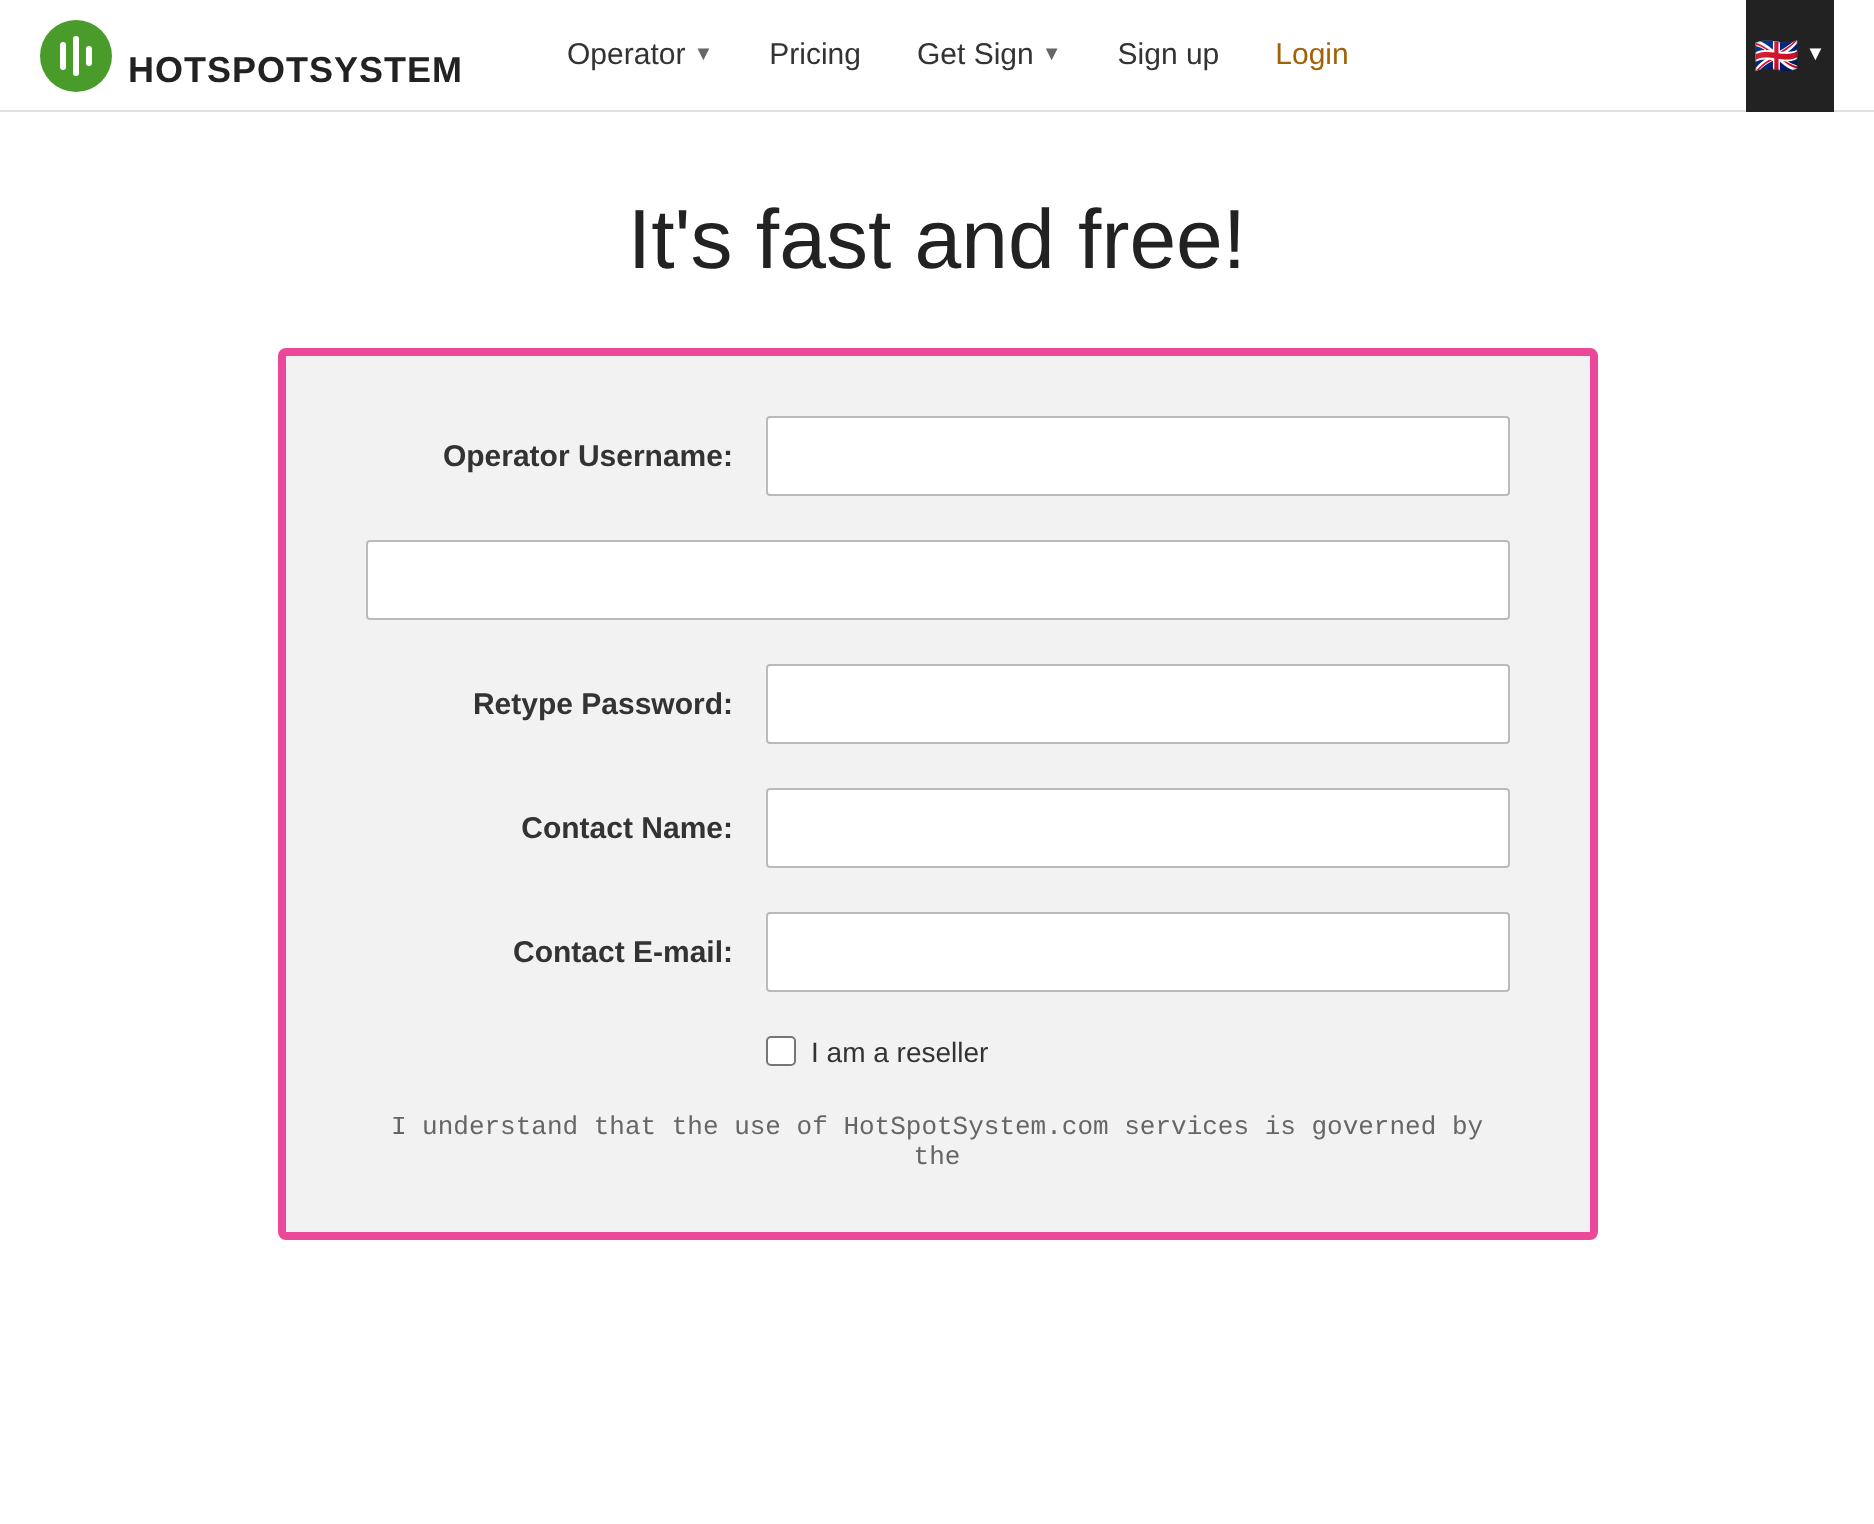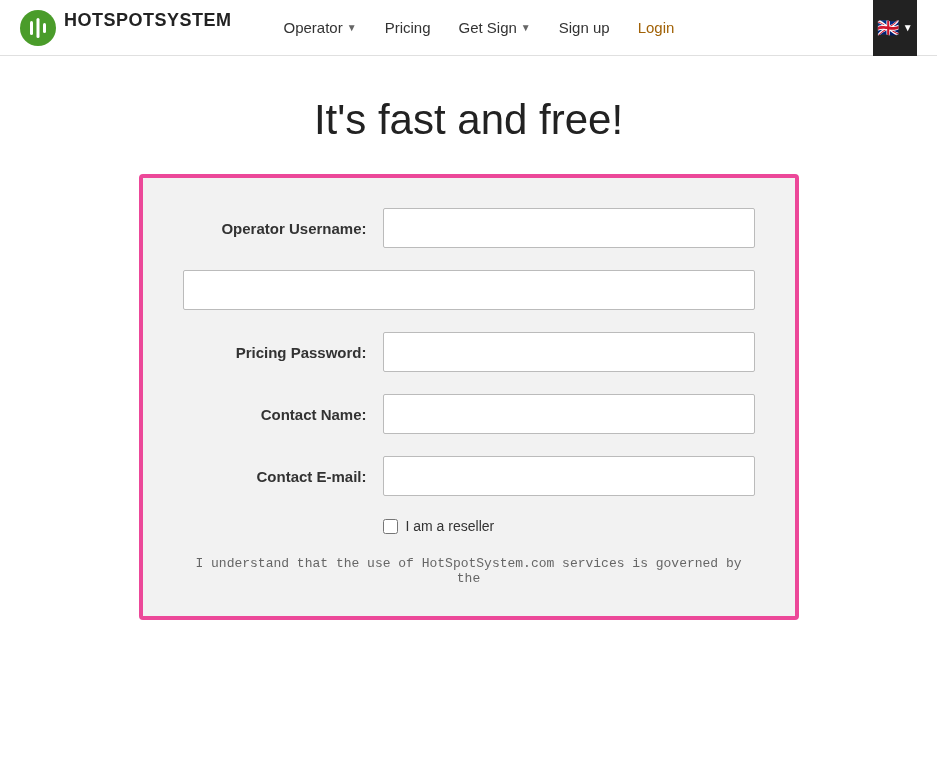--- a/index.html
+++ b/index.html
@@ -9,21 +9,21 @@
     .navbar {
       display: flex;
       align-items: center;
       padding: 0 20px;
       height: 56px;
       background: #fff;
       border-bottom: 1px solid #e0e0e0;
     }
     .navbar-brand {
       display: flex;
-      align-items: flex-start;
+      align-items: flex-end;
       gap: 8px;
       margin-right: 40px;
       text-decoration: none;
     }
     .brand-icon {
       width: 36px;
       height: 36px;
       background: #4a9c2a;
       border-radius: 50%;
       display: flex;
@@ -121,21 +121,21 @@
       background: #fff;
       padding: 6px 10px;
       font-size: 14px;
       border-radius: 2px;
       outline: none;
     }
 
     
     .checkbox-row {
       display: flex;
-      align-items: flex-end;
+      align-items: flex-start;
       margin-left: 200px;
       margin-bottom: 22px;
       gap: 8px;
     }
     .reseller-checkbox {
       width: 15px;
       height: 15px;
       cursor: pointer;
     }
     .reseller-label {
@@ -220,21 +220,21 @@
     <div class="form-row">
       <label class="form-label">Operator Username:</label>
       <input class="form-input" type="text" style="">
     </div>
 
     <div class="form-row">
       <input class="form-input" type="password" style="">
     </div>
 
     <div class="form-row">
-      <label class="form-label">Pricing Password:</label>
+      <label class="form-label">Retype Password:</label>
       <input class="form-input" type="password" style="">
     </div>
 
     <div class="form-row">
       <label class="form-label">Contact Name:</label>
       <input class="form-input" type="text" style="">
     </div>
 
     <div class="form-row">
       <label class="form-label">Contact E-mail:</label>

